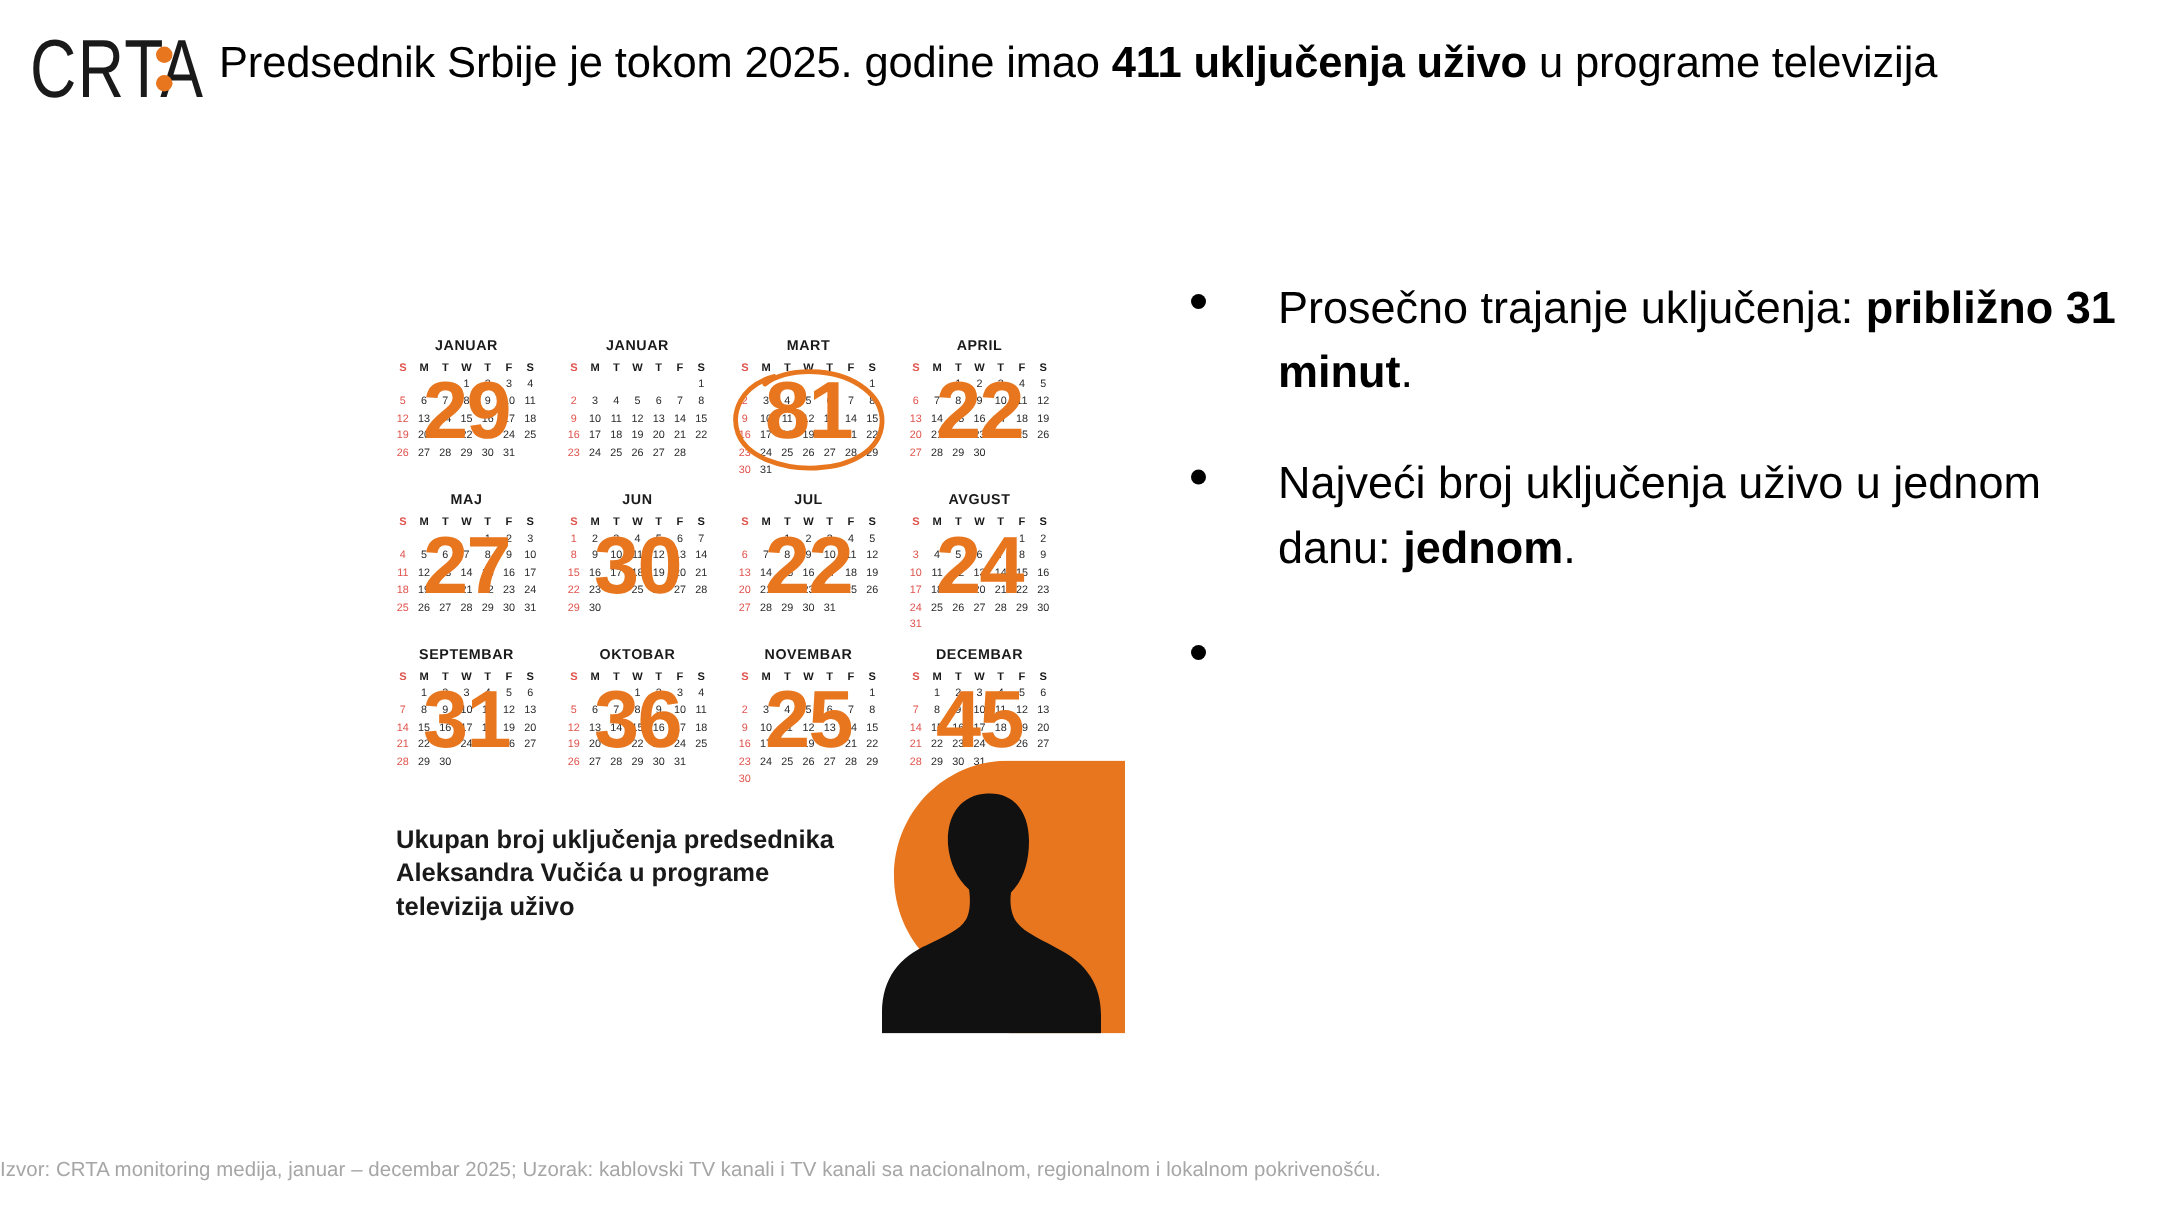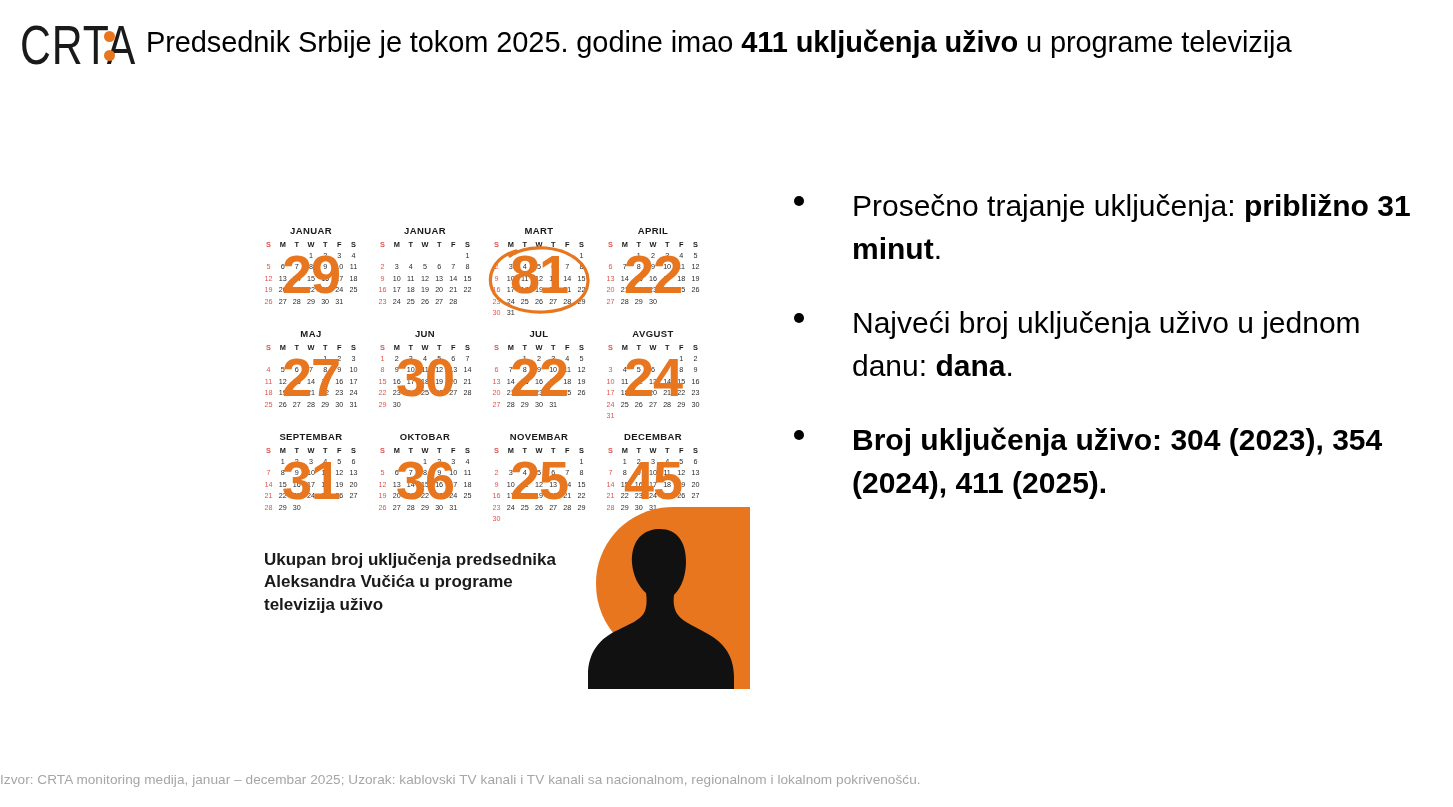--- a/index.html
+++ b/index.html
@@ -816,17 +816,17 @@
       <path d="M10 182 L10 168 C10 145 22 131 40 123 C52 117 62 113 66 106 C69 101 69 92 68 86 C60 79 55 68 54 56 C53 37 62 23 80 22 C98 21 108 34 108 54 C108 68 104 80 96 88 C95 95 96 103 100 108 C105 115 118 120 130 127 C146 136 156 149 156 170 L156 182 Z" fill="#111111"></path>
     </svg>
   </div>
 
   <div id="calendar-caption">Ukupan broj uključenja predsednika Aleksandra Vučića u programe televizija uživo</div>
 
 </div>
 
 <div id="bullets">
     <div class="bullet"><span class="bullet-dot"></span><span>Prosečno trajanje uključenja: </span><b>približno 31 minut</b><span>.</span></div>
-    <div class="bullet"><span class="bullet-dot"></span><span>Najveći broj uključenja uživo u jednom danu: </span><b>dana</b><span>.</span></div>
-    <div class="bullet all-bold"><span class="bullet-dot"></span><span>Broj uključenja uživo: 304 (2023), 354 (2024), 411 (2025).</span></div>
+    <div class="bullet"><span class="bullet-dot"></span><span>Najveći broj uključenja uživo u jednom danu: </span><b>jednom</b><span>.</span></div>
+    <div class="bullet all-bold"><span class="bullet-dot"></span></div>
   </div>
 
 <div id="footer">Izvor: CRTA monitoring medija, januar – decembar 2025; Uzorak: kablovski TV kanali i TV kanali sa nacionalnom, regionalnom i lokalnom pokrivenošću.</div>
 
 </body></html>

